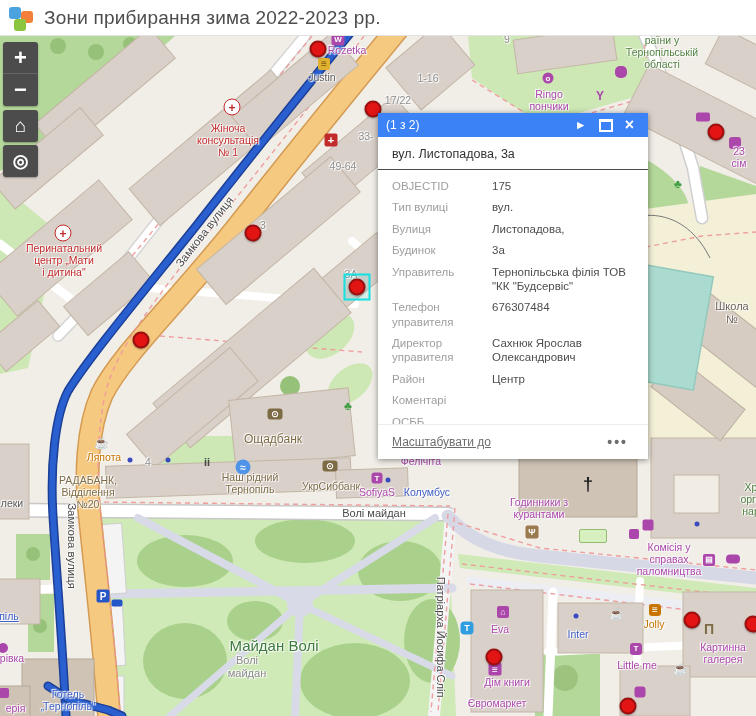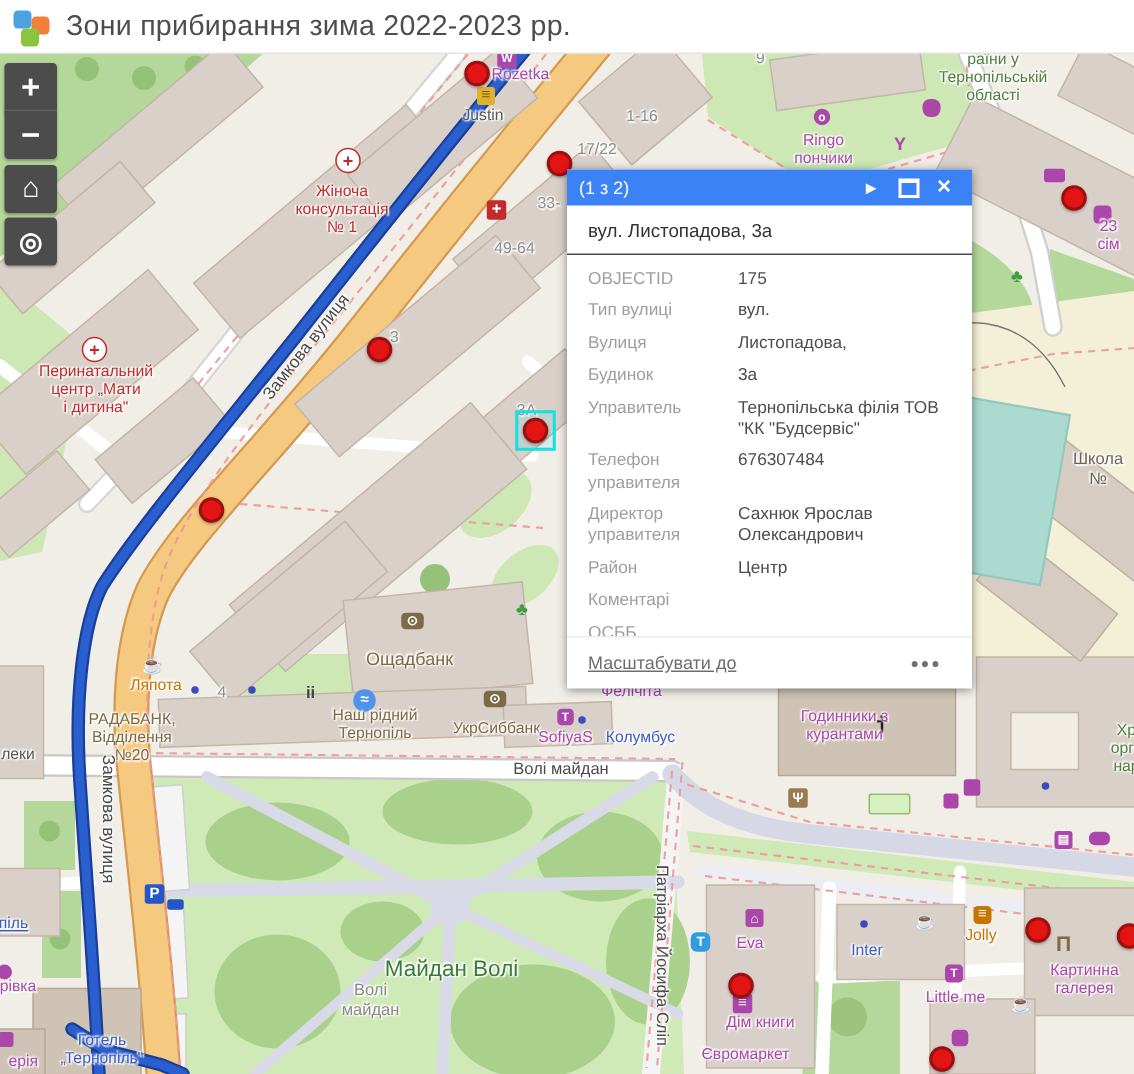--- a/index.html
+++ b/index.html
@@ -238,23 +238,26 @@
       <div class="map-label" style="left: 206px; top: 447px; color: rgb(125, 107, 70); margin-left: 44px;">Наш рідний
 Тернопіль</div>
       <div class="map-label" style="left: 331px; top: 450px; color: rgb(125, 107, 70);">УкрСиббанк</div>
       <div class="map-label" style="left: 377px; top: 456px; color: rgb(171, 71, 171);">SofiyaS</div>
       <div class="map-label" style="left: 427px; top: 456px; color: rgb(61, 93, 195);">Колумбус</div>
       <div class="map-label" style="left: 421px; top: 425px; color: rgb(171, 71, 171);">Фелічіта</div>
       <div class="map-label" style="left: 374px; top: 477px; color: rgb(74, 74, 74); font-size: 11px;">Волі майдан</div>
       <div class="map-label" style="left: 71px; top: 510px; color: rgb(74, 74, 74); font-size: 11.5px; transform: translate(-50%, -50%) rotate(90deg);">Замкова вулиця</div>
       <div class="map-label" style="left: 12px; top: 467px; color: rgb(90, 90, 90);">леки</div>
       <div class="map-label" style="left: 148px; top: 426px; color: rgb(141, 141, 141);">4</div>
-      <div class="map-label" style="left: 539px; top: 448px; color: rgb(171, 71, 171); margin-left: 24px;">Годинники з
+      <div class="map-label" style="left: 539px; top: 472px; color: rgb(171, 71, 171);">Годинники з
 курантами</div>
-      <div class="map-label" style="left: 274px; top: 610px; color: rgb(60, 122, 60); font-size: 15px; margin-left: 27px;">Майдан Волі</div>
+      <div class="map-label" style="left: 669px; top: 523px; color: rgb(171, 71, 171);">Комісія у
+справах
+паломництва</div>
+      <div class="map-label" style="left: 274px; top: 610px; color: rgb(60, 122, 60); font-size: 15px;">Майдан Волі</div>
       <div class="map-label" style="left: 247px; top: 631px; color: rgb(138, 138, 138); font-size: 11px;">Волі
 майдан</div>
       <div class="map-label" style="left: 441px; top: 601px; color: rgb(74, 74, 74); font-size: 11px; transform: translate(-50%, -50%) rotate(90deg);">Патріарха Йосифа Сліп</div>
       <div class="map-label" style="left: 68px; top: 664px; color: rgb(61, 93, 195);">Готель
 „Тернопіль"</div>
       <div class="map-label" style="left: 12px; top: 622px; color: rgb(171, 71, 171);">рівка</div>
       <div class="map-label" style="left: 9px; top: 580px; color: rgb(61, 93, 195); text-decoration: underline;">піль</div>
       <div class="map-label" style="left: 9px; top: 672px; color: rgb(171, 71, 171); padding-left: 13px;">ерія</div>
       <div class="map-label" style="left: 500px; top: 593px; color: rgb(171, 71, 171);">Eva</div>
       <div class="map-label" style="left: 578px; top: 598px; color: rgb(61, 93, 195);">Inter</div>

